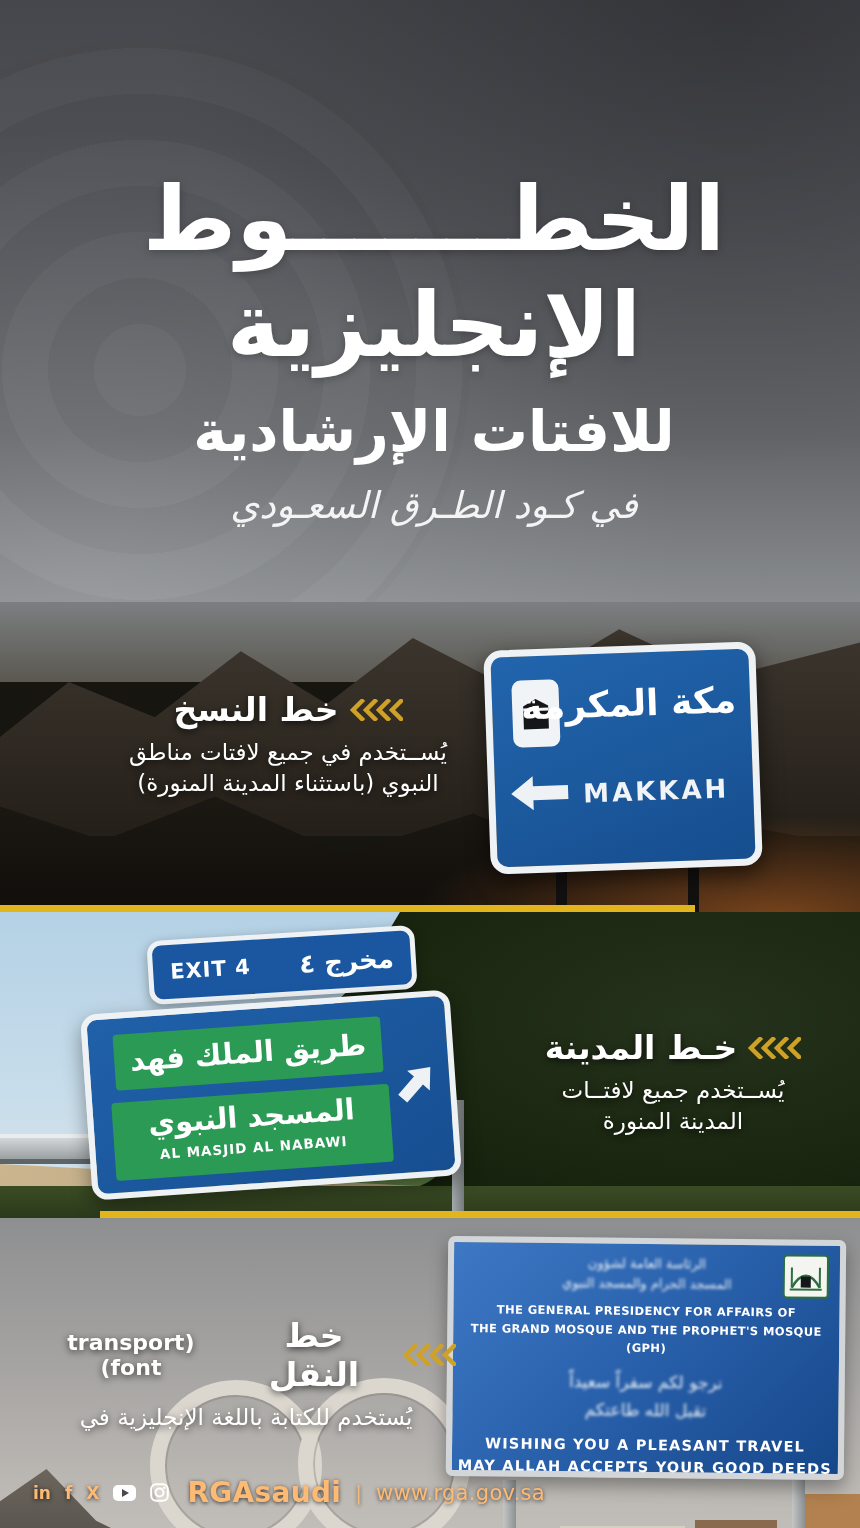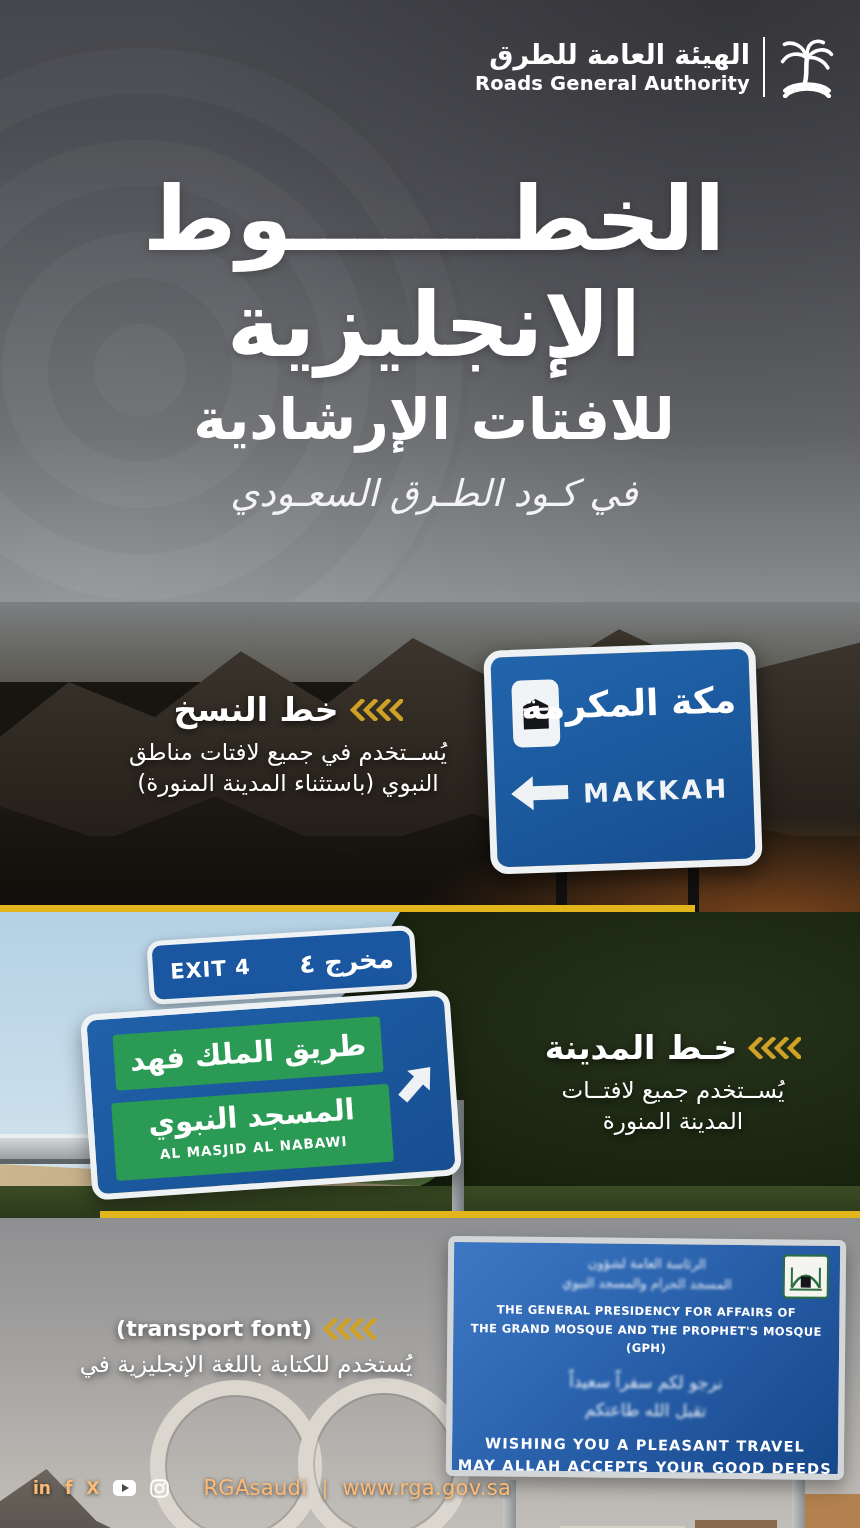--- a/index.html
+++ b/index.html
@@ -17,21 +17,21 @@
     background:repeating-radial-gradient(circle, rgba(255,255,255,.030) 0 46px, rgba(0,0,0,.030) 46px 92px);
     opacity:.65; }
   .logo { position:absolute; top:36px; right:24px; display:flex; align-items:center; gap:13px; }
   .logo-text { text-align:right; color:#fff; }
   .logo-ar { font-size:27px; font-weight:bold; line-height:1.15; }
   .logo-en { font-size:19.5px; font-weight:bold; margin-top:1px; letter-spacing:.2px; }
   .logo-divider { width:2px; height:60px; background:#fff; }
   .logo-palm svg { display:block; }
   .title-block { position:absolute; top:166px; left:0; width:100%; text-align:center; color:#fff;padding-left:8px; }
   .title-main { font-size:90px; font-weight:bold; line-height:1.18; text-shadow:0 2px 8px rgba(0,0,0,.25); }
-  .title-sub { font-size:57px; font-weight:bold; margin-top:8px; }
+  .title-sub { font-size:57px; font-weight:bold; margin-top:20px; }
   .title-tag { font-size:37px; margin-top:20px; color:#f4f4f4;font-style:italic; }
 
   
   .photo-sec { position:absolute; left:0; width:860px; overflow:hidden; }
   .overlay-text { position:absolute; text-align:center; color:#fff; z-index:6; text-shadow:0 2px 7px rgba(0,0,0,.65); }
   .sec-heading { display:flex; direction:rtl; align-items:center; justify-content:center; gap:10px; font-size:33px; font-weight:bold; }
   .sec-desc { margin-top:8px; font-size:23px; line-height:1.35; }
   .chev { flex:none; }
   .chev path { stroke:#cfa227; stroke-width:4.5; fill:none; stroke-linecap:square; }
   .gold-line { position:absolute; height:7px; background:#e3b51d; z-index:9; }
@@ -128,54 +128,31 @@
     background:linear-gradient(90deg,#c4c6c6,#8d9092); z-index:4; }
   .gph-post.g1 { left:503px; } .gph-post.g2 { left:792px; }
   .s3-text { top:98px; left:36px; width:420px; }
   .s3-head-en { font-size:22px; font-weight:bold; }
 
   
   .footer { position:absolute; left:33px; top:1476px; display:flex; align-items:center; gap:14px;
     color:#fdba74; z-index:10; text-shadow:0 1px 4px rgba(0,0,0,.7); }
   .soc { font-size:17px; font-weight:bold; display:flex; align-items:center; }
   .soc svg { display:block; }
-  .handle { font-size:21px; margin-left:20px; letter-spacing:.3px; }
+  .handle { font-size:28px; margin-left:4px; letter-spacing:.3px;font-weight:bold; }
   .pipe { font-size:20px; opacity:.9; }
   .site { font-size:21px; letter-spacing:.3px; }
 </style>
 </head>
 <body>
 
 <div id="poster">
 
   <div class="header">
     <div class="header-rings"></div>
-    <div class="logo">
-      <div class="logo-text">
-        <div class="logo-ar" dir="rtl">الهيئة العامة للطرق</div>
-        <div class="logo-en">Roads General Authority</div>
-      </div>
-      <div class="logo-divider"></div>
-      <div class="logo-palm">
-        <svg width="58" height="62" viewBox="0 0 64 68">
-          <g stroke="#ffffff" fill="none" stroke-linecap="round">
-            <path d="M32 24 C28 10 16 5 7 9" stroke-width="4"></path>
-            <path d="M32 24 C31 8 40 3 50 7" stroke-width="4"></path>
-            <path d="M32 24 C41 13 53 13 59 20" stroke-width="4"></path>
-            <path d="M32 24 C23 17 11 19 5 28" stroke-width="4"></path>
-            <path d="M32 24 C41 22 51 27 55 35" stroke-width="4"></path>
-            <path d="M32 24 C30 36 33 42 29 54" stroke-width="5"></path>
-          </g>
-          <g stroke="#ffffff" fill="none" stroke-linecap="round" stroke-width="5">
-            <path d="M8 66 C18 55 46 55 56 66"></path>
-            <path d="M56 60 C46 51 18 51 8 60"></path>
-          </g>
-        </svg>
-      </div>
-    </div>
     <div class="title-block">
       <div class="title-main" dir="rtl">الخطـــــــوط</div>
       <div class="title-main" dir="rtl">الإنجليزية</div>
       <div class="title-sub" dir="rtl">للافتات الإرشادية</div>
       <div class="title-tag" dir="rtl">في كـود الطـرق السعـودي</div>
     </div>
   </div>
 
   <div class="photo-sec s1">
     <div class="s1-sky"></div>
@@ -309,20 +286,21 @@
     <div class="gph-post g2"></div>
 
     <div class="overlay-text s3-text">
       <div class="sec-heading">
         <svg class="chev" width="54" height="22" viewBox="0 0 54 22">
             <path d="M13 2 4 11l9 9"></path>
             <path d="M26 2 17 11l9 9"></path>
             <path d="M39 2 30 11l9 9"></path>
             <path d="M52 2 43 11l9 9"></path>
           </svg>
+        <span>خط النقل</span>
         <span class="s3-head-en">(transport font)</span>
       </div>
       <div class="sec-desc" dir="rtl">
         <div>يُستخدم للكتابة باللغة الإنجليزية في</div>
       </div>
     </div>
   </div>
 
   <div class="footer">
     <span class="soc">in</span>

